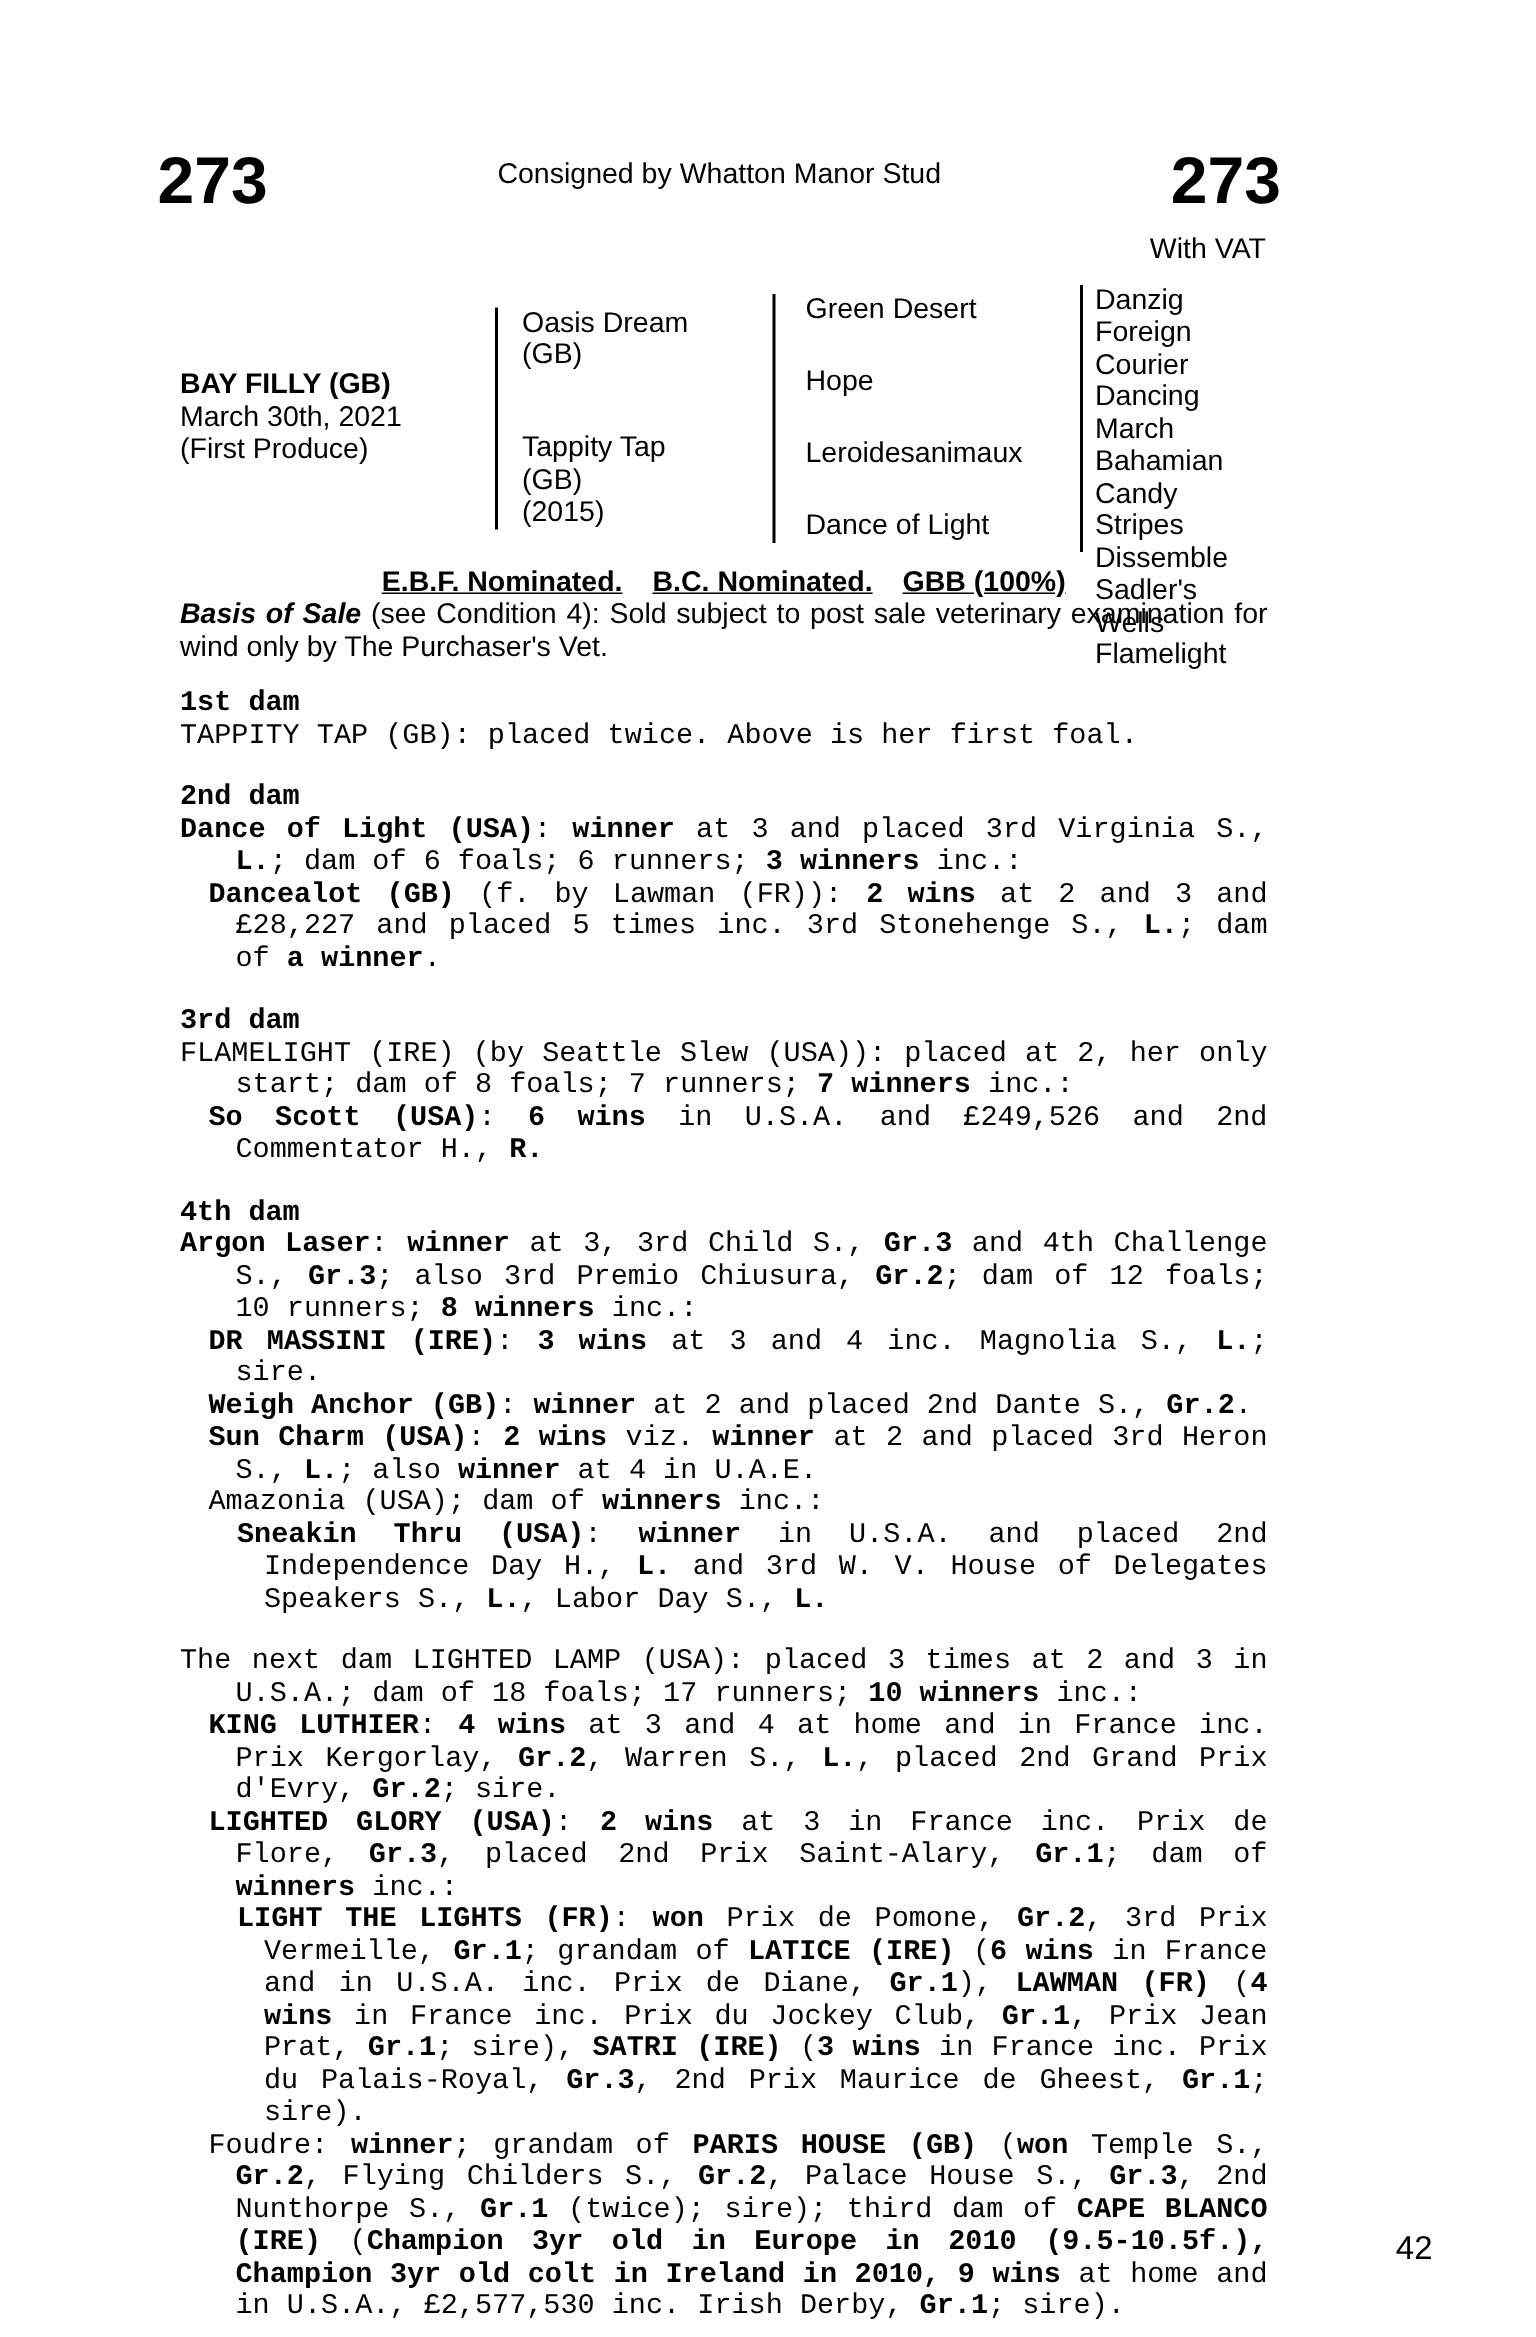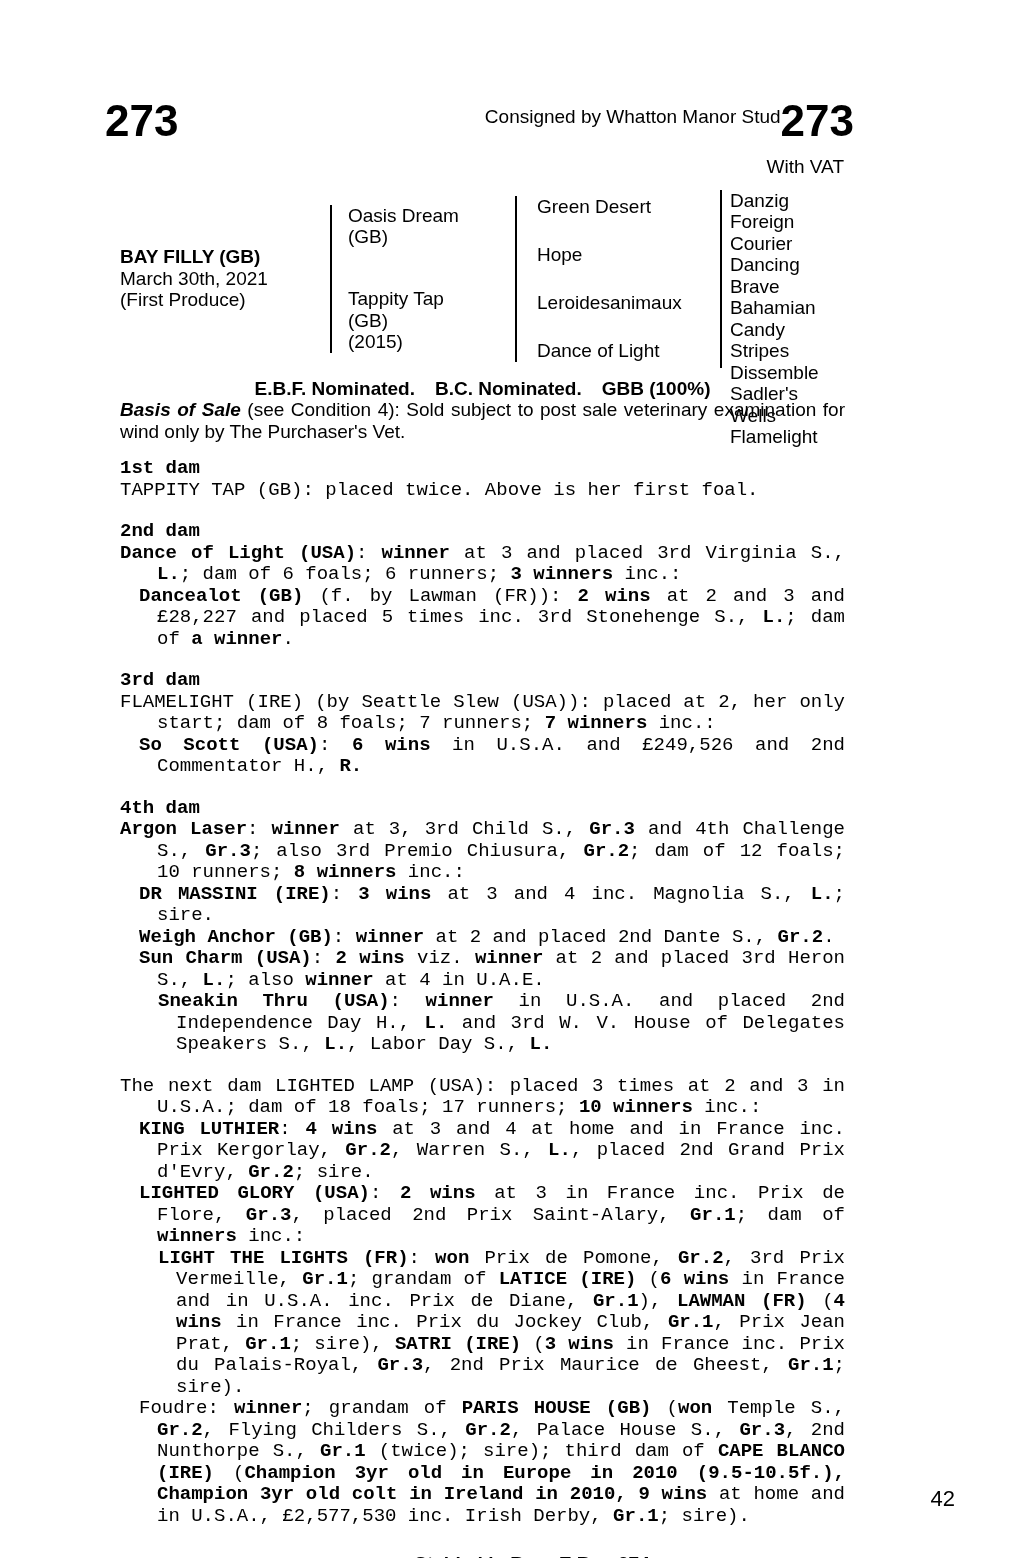--- a/index.html
+++ b/index.html
@@ -14,34 +14,34 @@
     font-size:19px;
     line-height:21.5px;
     overflow:hidden;
   }
   .b  { font-weight:bold; }
   .bi { font-weight:bold; font-style:italic; }
 
   
   .header-row { display:flex; align-items:flex-start; margin:102px 140px 0 75px; }
   .lot-number { font-weight:bold; font-size:44px; line-height:38px; letter-spacing:0px; }
-  .consignor  { flex:1; text-align:right; padding-top:4px; }
+  .consignor  { flex:1; text-align:center; padding-top:4px; }
   .vat-row    { text-align:right; margin:16px 150px 0 0;padding-left:12px; }
 
   
   .pedigree { display:flex; align-items:center; margin:12px 149px 0 90px; }
   .ped-col1 { width:210px; }
   .ped-col1 .horse-name { font-weight:bold; }
   .ped-col  { display:flex; flex-direction:column; justify-content:space-between; }
   .ped-col2 { width:185px; height:148px; border-left:2px solid #000; padding-left:16px; }
   .ped-col3 { width:205px; height:166px; border-left:2px solid #000; padding-left:20px; }
   .ped-col4 { flex:1;      height:178px; border-left:2px solid #000; padding-left:8px; }
 
   
-  .noms  { margin:10px 149px 0 90px; text-align:center; font-weight:bold; }
+  .noms  { margin:10px 149px 0 90px; text-align:center; font-weight:bold;text-decoration:underline; }
   .noms span { margin:0 10px; }
   .basis { margin:0 149px 0 90px; text-align:justify; }
 
   
   .sections { margin:0 149px 0 90px;font-family:Liberation Mono, monospace; }
   .section  { margin-top:20px; }
   .section:first-child { margin-top:16px; }
   .sec-heading { font-weight:bold; }
   .para { text-align:justify; }
   .lvl0 { padding-left:37px; text-indent:-37px; }
@@ -83,21 +83,21 @@
     </div>
     <div class="ped-col ped-col3" id="gp-list">
         <div>Green Desert</div>
         <div>Hope</div>
         <div>Leroidesanimaux</div>
         <div>Dance of Light</div>
       </div>
     <div class="ped-col ped-col4" id="ggp-list">
         <div>Danzig</div>
         <div>Foreign Courier</div>
-        <div>Dancing Brave</div>
+        <div>Dancing March</div>
         <div>Bahamian</div>
         <div>Candy Stripes</div>
         <div>Dissemble</div>
         <div>Sadler's Wells</div>
         <div>Flamelight</div>
       </div>
   </div>
 
   <div class="noms">
     <span>E.B.F. Nominated.</span><span>B.C. Nominated.</span><span>GBB (100%)</span>
@@ -119,20 +119,21 @@
         <div class="sec-heading">3rd dam</div>
         <p class="para lvl0"><span>FLAMELIGHT (IRE) (by Seattle Slew (USA)): placed at 2, her only start; dam of 8 foals; 7 runners; </span><span class="b">7 winners</span><span> inc.:</span></p>
         <p class="para lvl1"><span class="b">So Scott (USA)</span><span>: </span><span class="b">6 wins</span><span> in U.S.A. and £249,526 and 2nd Commentator H., </span><span class="b">R.</span></p>
       </div>
       <div class="section">
         <div class="sec-heading">4th dam</div>
         <p class="para lvl0"><span class="b">Argon Laser</span><span>: </span><span class="b">winner</span><span> at 3, 3rd Child S., </span><span class="b">Gr.3</span><span> and 4th Challenge S., </span><span class="b">Gr.3</span><span>; also 3rd Premio Chiusura, </span><span class="b">Gr.2</span><span>; dam of 12 foals; 10 runners; </span><span class="b">8 winners</span><span> inc.:</span></p>
         <p class="para lvl1"><span class="b">DR MASSINI (IRE)</span><span>: </span><span class="b">3 wins</span><span> at 3 and 4 inc. Magnolia S., </span><span class="b">L.</span><span>; sire.</span></p>
         <p class="para lvl1"><span class="b">Weigh Anchor (GB)</span><span>: </span><span class="b">winner</span><span> at 2 and placed 2nd Dante S., </span><span class="b">Gr.2</span><span>.</span></p>
         <p class="para lvl1"><span class="b">Sun Charm (USA)</span><span>: </span><span class="b">2 wins</span><span> viz. </span><span class="b">winner</span><span> at 2 and placed 3rd Heron S., </span><span class="b">L.</span><span>; also </span><span class="b">winner</span><span> at 4 in U.A.E.</span></p>
+        <p class="para lvl1"><span>Amazonia (USA); dam of </span><span class="b">winners</span><span> inc.:</span></p>
         <p class="para lvl2"><span class="b">Sneakin Thru (USA)</span><span>: </span><span class="b">winner</span><span> in U.S.A. and placed 2nd Independence Day H., </span><span class="b">L.</span><span> and 3rd W. V. House of Delegates Speakers S., </span><span class="b">L.</span><span>, Labor Day S., </span><span class="b">L.</span></p>
       </div>
       <div class="section">
         <p class="para lvl0"><span>The next dam LIGHTED LAMP (USA): placed 3 times at 2 and 3 in U.S.A.; dam of 18 foals; 17 runners; </span><span class="b">10 winners</span><span> inc.:</span></p>
         <p class="para lvl1"><span class="b">KING LUTHIER</span><span>: </span><span class="b">4 wins</span><span> at 3 and 4 at home and in France inc. Prix Kergorlay, </span><span class="b">Gr.2</span><span>, Warren S., </span><span class="b">L.</span><span>, placed 2nd Grand Prix d'Evry, </span><span class="b">Gr.2</span><span>; sire.</span></p>
         <p class="para lvl1"><span class="b">LIGHTED GLORY (USA)</span><span>: </span><span class="b">2 wins</span><span> at 3 in France inc. Prix de Flore, </span><span class="b">Gr.3</span><span>, placed 2nd Prix Saint-Alary, </span><span class="b">Gr.1</span><span>; dam of </span><span class="b">winners</span><span> inc.:</span></p>
         <p class="para lvl2"><span class="b">LIGHT THE LIGHTS (FR)</span><span>: </span><span class="b">won</span><span> Prix de Pomone, </span><span class="b">Gr.2</span><span>, 3rd Prix Vermeille, </span><span class="b">Gr.1</span><span>; grandam of </span><span class="b">LATICE (IRE)</span><span> (</span><span class="b">6 wins</span><span> in France and in U.S.A. inc. Prix de Diane, </span><span class="b">Gr.1</span><span>), </span><span class="b">LAWMAN (FR)</span><span> (</span><span class="b">4 wins</span><span> in France inc. Prix du Jockey Club, </span><span class="b">Gr.1</span><span>, Prix Jean Prat, </span><span class="b">Gr.1</span><span>; sire), </span><span class="b">SATRI (IRE)</span><span> (</span><span class="b">3 wins</span><span> in France inc. Prix du Palais-Royal, </span><span class="b">Gr.3</span><span>, 2nd Prix Maurice de Gheest, </span><span class="b">Gr.1</span><span>; sire).</span></p>
         <p class="para lvl1"><span>Foudre: </span><span class="b">winner</span><span>; grandam of </span><span class="b">PARIS HOUSE (GB)</span><span> (</span><span class="b">won</span><span> Temple S., </span><span class="b">Gr.2</span><span>, Flying Childers S., </span><span class="b">Gr.2</span><span>, Palace House S., </span><span class="b">Gr.3</span><span>, 2nd Nunthorpe S., </span><span class="b">Gr.1</span><span> (twice); sire); third dam of </span><span class="b">CAPE BLANCO (IRE)</span><span> (</span><span class="b">Champion 3yr old in Europe in 2010 (9.5-10.5f.), Champion 3yr old colt in Ireland in 2010, 9 wins</span><span> at home and in U.S.A., £2,577,530 inc. Irish Derby, </span><span class="b">Gr.1</span><span>; sire).</span></p>
       </div>
     </div>

